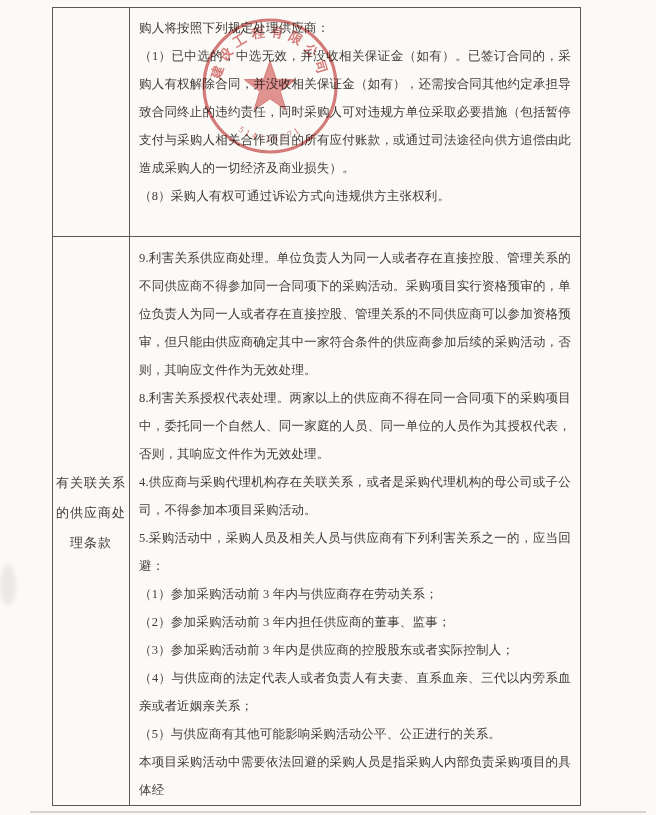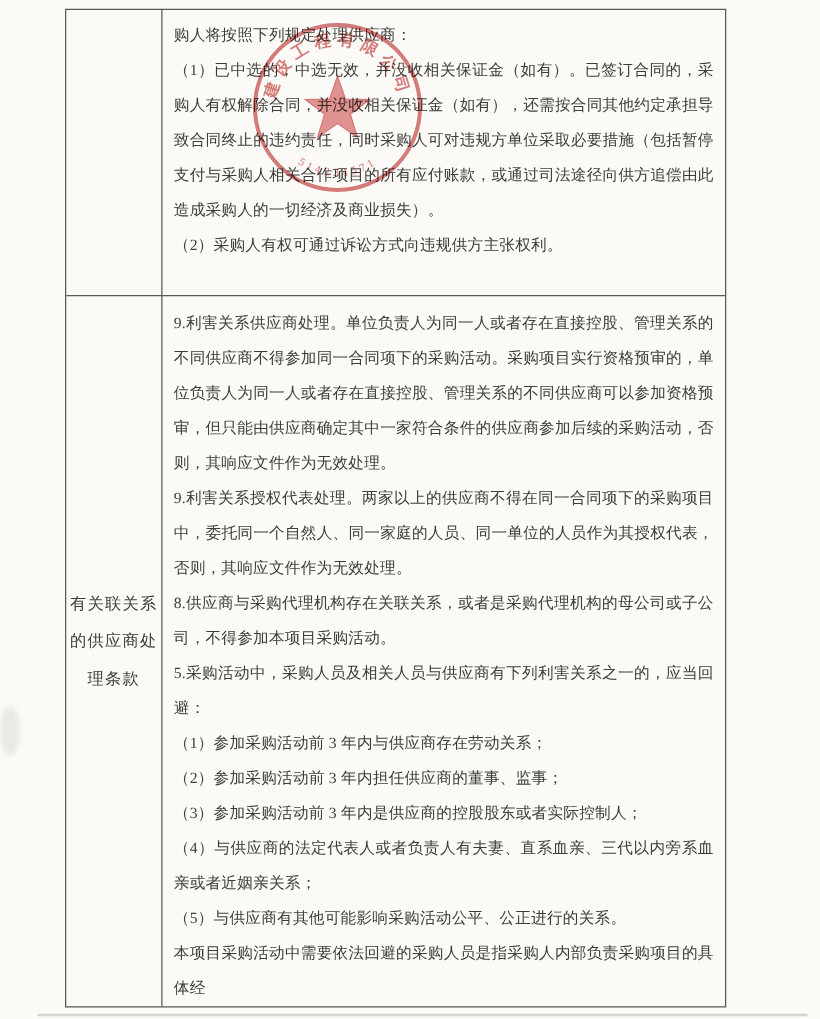--- a/index.html
+++ b/index.html
@@ -87,33 +87,33 @@
 
   <div class="table-frame">
     <div class="col-divider"></div>
     <div class="row-divider"></div>
 
     <div class="cell cell-r1-label"></div>
 
     <div class="cell cell-r1-content cell-content">
         <p>购人将按照下列规定处理供应商：</p>
         <p>（1）已中选的，中选无效，并没收相关保证金（如有）。已签订合同的，采购人有权解除合同，并没收相关保证金（如有），还需按合同其他约定承担导致合同终止的违约责任，同时采购人可对违规方单位采取必要措施（包括暂停支付与采购人相关合作项目的所有应付账款，或通过司法途径向供方追偿由此造成采购人的一切经济及商业损失）。</p>
-        <p>（2）采购人有权可通过诉讼方式向违规供方主张权利。</p>
+        <p>（8）采购人有权可通过诉讼方式向违规供方主张权利。</p>
       </div>
 
     <div class="cell cell-r2-label">
         <p>有关联关系</p>
         <p>的供应商处</p>
         <p>理条款</p>
       </div>
 
     <div class="cell cell-r2-content cell-content">
         <p>9.利害关系供应商处理。单位负责人为同一人或者存在直接控股、管理关系的不同供应商不得参加同一合同项下的采购活动。采购项目实行资格预审的，单位负责人为同一人或者存在直接控股、管理关系的不同供应商可以参加资格预审，但只能由供应商确定其中一家符合条件的供应商参加后续的采购活动，否则，其响应文件作为无效处理。</p>
-        <p>9.利害关系授权代表处理。两家以上的供应商不得在同一合同项下的采购项目中，委托同一个自然人、同一家庭的人员、同一单位的人员作为其授权代表，否则，其响应文件作为无效处理。</p>
-        <p>8.供应商与采购代理机构存在关联关系，或者是采购代理机构的母公司或子公司，不得参加本项目采购活动。</p>
+        <p>8.利害关系授权代表处理。两家以上的供应商不得在同一合同项下的采购项目中，委托同一个自然人、同一家庭的人员、同一单位的人员作为其授权代表，否则，其响应文件作为无效处理。</p>
+        <p>4.供应商与采购代理机构存在关联关系，或者是采购代理机构的母公司或子公司，不得参加本项目采购活动。</p>
         <p>5.采购活动中，采购人员及相关人员与供应商有下列利害关系之一的，应当回避：</p>
         <p>（1）参加采购活动前 3 年内与供应商存在劳动关系；</p>
         <p>（2）参加采购活动前 3 年内担任供应商的董事、监事；</p>
         <p>（3）参加采购活动前 3 年内是供应商的控股股东或者实际控制人；</p>
         <p>（4）与供应商的法定代表人或者负责人有夫妻、直系血亲、三代以内旁系血亲或者近姻亲关系；</p>
         <p>（5）与供应商有其他可能影响采购活动公平、公正进行的关系。</p>
         <p>本项目采购活动中需要依法回避的采购人员是指采购人内部负责采购项目的具体经</p>
       </div>
   </div>
 

